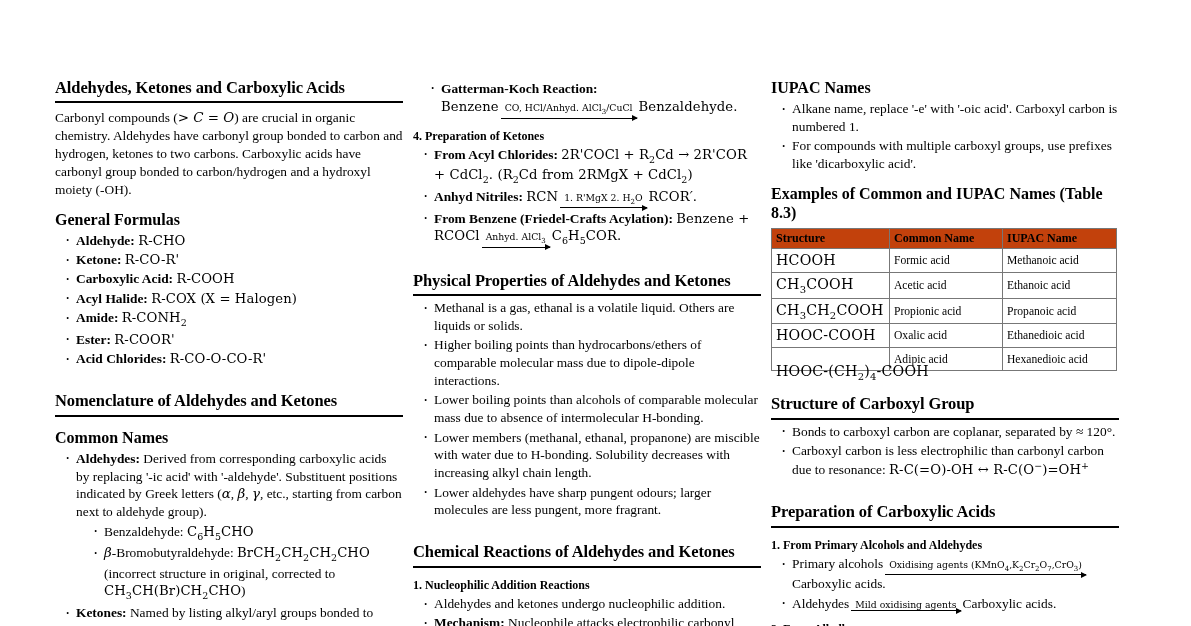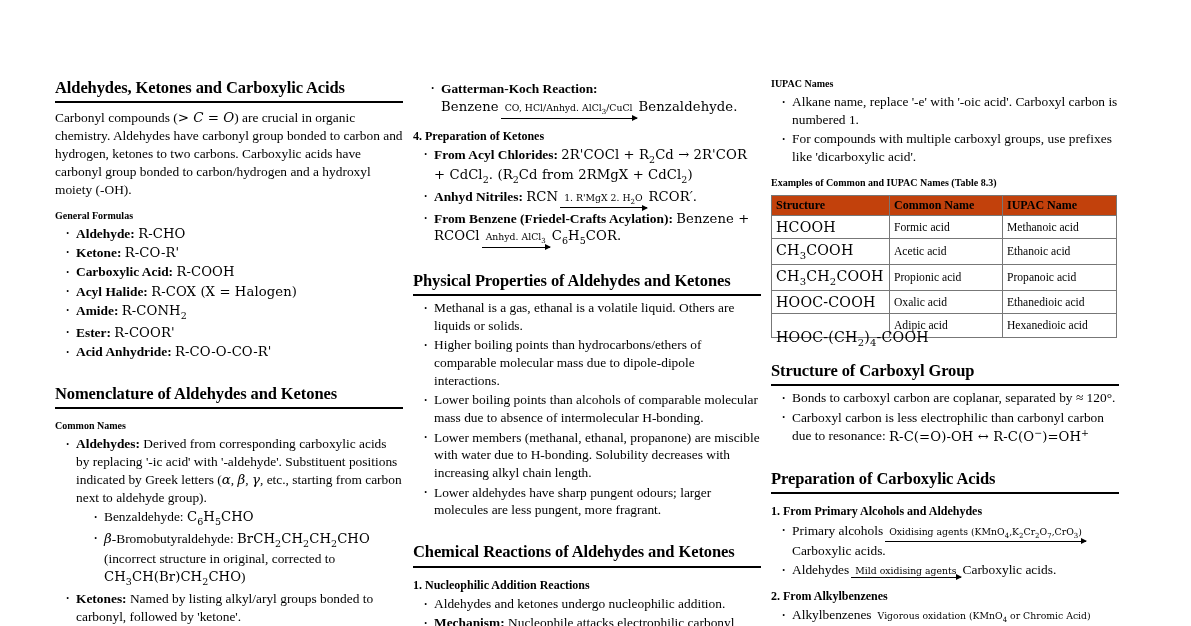--- a/index.html
+++ b/index.html
@@ -38,21 +38,21 @@
     font-size: 16.5px;
     font-weight: bold;
     margin: 0 0 3px 0;
     padding: 0 0 4px 0;
     border-bottom: 2.2px solid #000;
     line-height: 1.18;
     letter-spacing: -0.1px;
   }
   h1.sec.tight { margin-top: 23px; }
   h2.sub {
-    font-size: 10px;
+    font-size: 16px;
     font-weight: bold;
     margin: 11px 0 1px 0;
     line-height: 1.2;
   }
   h3.numsec {
     font-size: 12px;
     font-weight: bold;
     margin: 10px 0 1px 0;
     line-height: 1.2;
   }
@@ -187,21 +187,21 @@
       </p>
 
       <h2 class="sub">General Formulas</h2>
       <ul>
         <li><b>Aldehyde:</b> <span class="chem">R-CHO</span></li>
         <li><b>Ketone:</b> <span class="chem">R-CO-R'</span></li>
         <li><b>Carboxylic Acid:</b> <span class="chem">R-COOH</span></li>
         <li><b>Acyl Halide:</b> <span class="chem">R-COX (X = Halogen)</span></li>
         <li><b>Amide:</b> <span class="chem">R-CONH<sub>2</sub></span></li>
         <li><b>Ester:</b> <span class="chem">R-COOR'</span></li>
-        <li><b>Acid Anhydride:</b> <span class="chem">R-CO-O-CO-R'</span></li>
+        <li><b>Acid Chlorides:</b> <span class="chem">R-CO-O-CO-R'</span></li>
       </ul>
 
       <h1 class="sec tight">Nomenclature of Aldehydes and Ketones</h1>
 
       <h2 class="sub">Common Names</h2>
 
       <ul>
         <li>
           <b>Aldehydes:</b>
           Derived from corresponding carboxylic acids by replacing '-ic acid' with '-aldehyde'.

